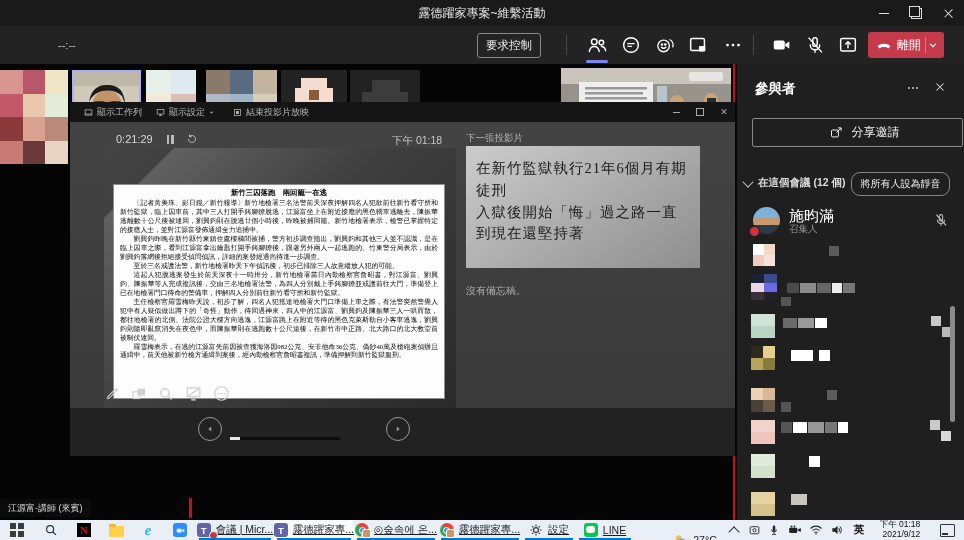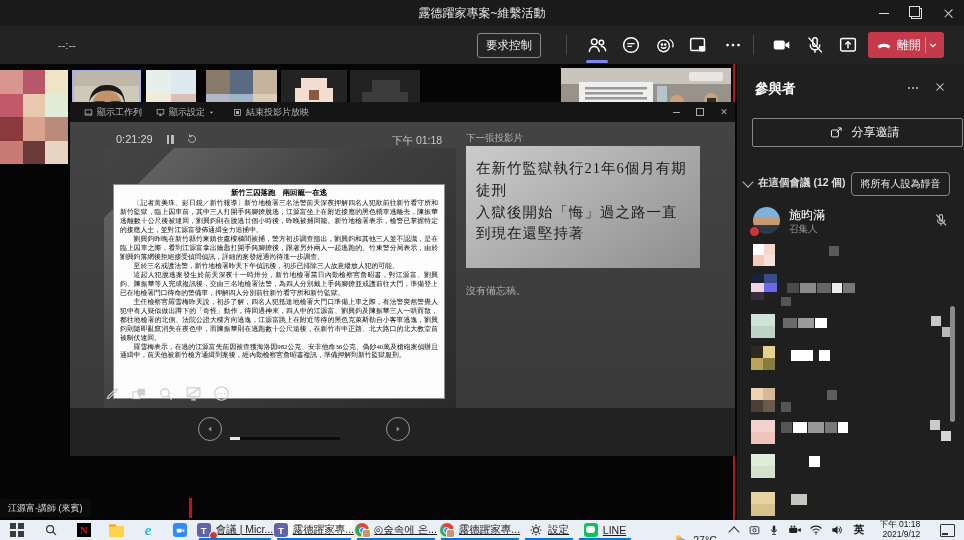--- a/index.html
+++ b/index.html
@@ -81,27 +81,27 @@
   #sidebar{left:737px;top:64px;width:227px;height:456px;background:#201f1f;}
   #sb-title{left:18px;top:16px;color:#fff;font-size:13.5px;font-weight:bold;}
   .sb-hicon{top:16px;color:#d8d8d8;}
   #share-invite{left:15px;top:54px;width:196px;height:27px;border:1px solid #8a8886;border-radius:2px;
      display:flex;align-items:center;justify-content:center;color:#eee;font-size:12px;padding-left:13px;}
   #share-invite svg{margin-right:8px;}
   #sb-section{left:5px;top:112px;display:flex;align-items:center;}
   #sb-section .chev{width:7px;height:7px;border-right:1.4px solid #bbb;border-bottom:1.4px solid #bbb;
      transform:rotate(45deg);margin:0 6px 3px 2px;}
   #sb-section .lbl{color:#ddd;font-size:10.5px;font-weight:bold;}
-  #mute-all{left:114px;top:108px;width:97px;height:22px;border:1px solid #8a8886;border-radius:4px;
+  #mute-all{left:114px;top:108px;width:97px;height:22px;border:1px solid #8a8886;border-radius:9px;
      color:#eee;font-size:10px;display:flex;align-items:center;justify-content:center;text-align:center;}
   #p-row1{left:10px;top:140px;width:207px;height:38px;}
   #p-avatar{left:6px;top:3px;width:27px;height:27px;border-radius:50%;
      background:linear-gradient(#7fb2d9 0 38%,#c89a72 38% 66%,#2e3a4a 66% 100%);}
   #p-status{left:2px;top:22px;width:9px;height:9px;border-radius:50%;background:#d13438;border:1.5px solid #201f1f;}
-  #p-name{left:42px;top:3px;color:#fff;font-size:12px;}
+  #p-name{left:42px;top:3px;color:#fff;font-size:15px;}
   #p-role{left:42px;top:19px;color:#9a9a9a;font-size:9.5px;}
   #p-mic{left:186px;top:8px;}
   .mosaic{image-rendering:pixelated;}
   #sb-scroll{left:213px;top:242px;width:5px;height:116px;background:#8a8a8a;border-radius:3px;}
 
   
   #taskbar{left:0;top:520px;width:964px;height:20px;background:#e9eef7;display:flex;align-items:center;}
   .tb{height:20px;display:flex;align-items:center;justify-content:center;position:relative;}
   .tb-lbl{font-size:10.5px;color:#1c1c1c;margin-left:5px;white-space:nowrap;text-decoration:underline;}
   .underl::after{content:"";position:absolute;left:3px;right:3px;bottom:0;height:2px;background:#0078d7;}

